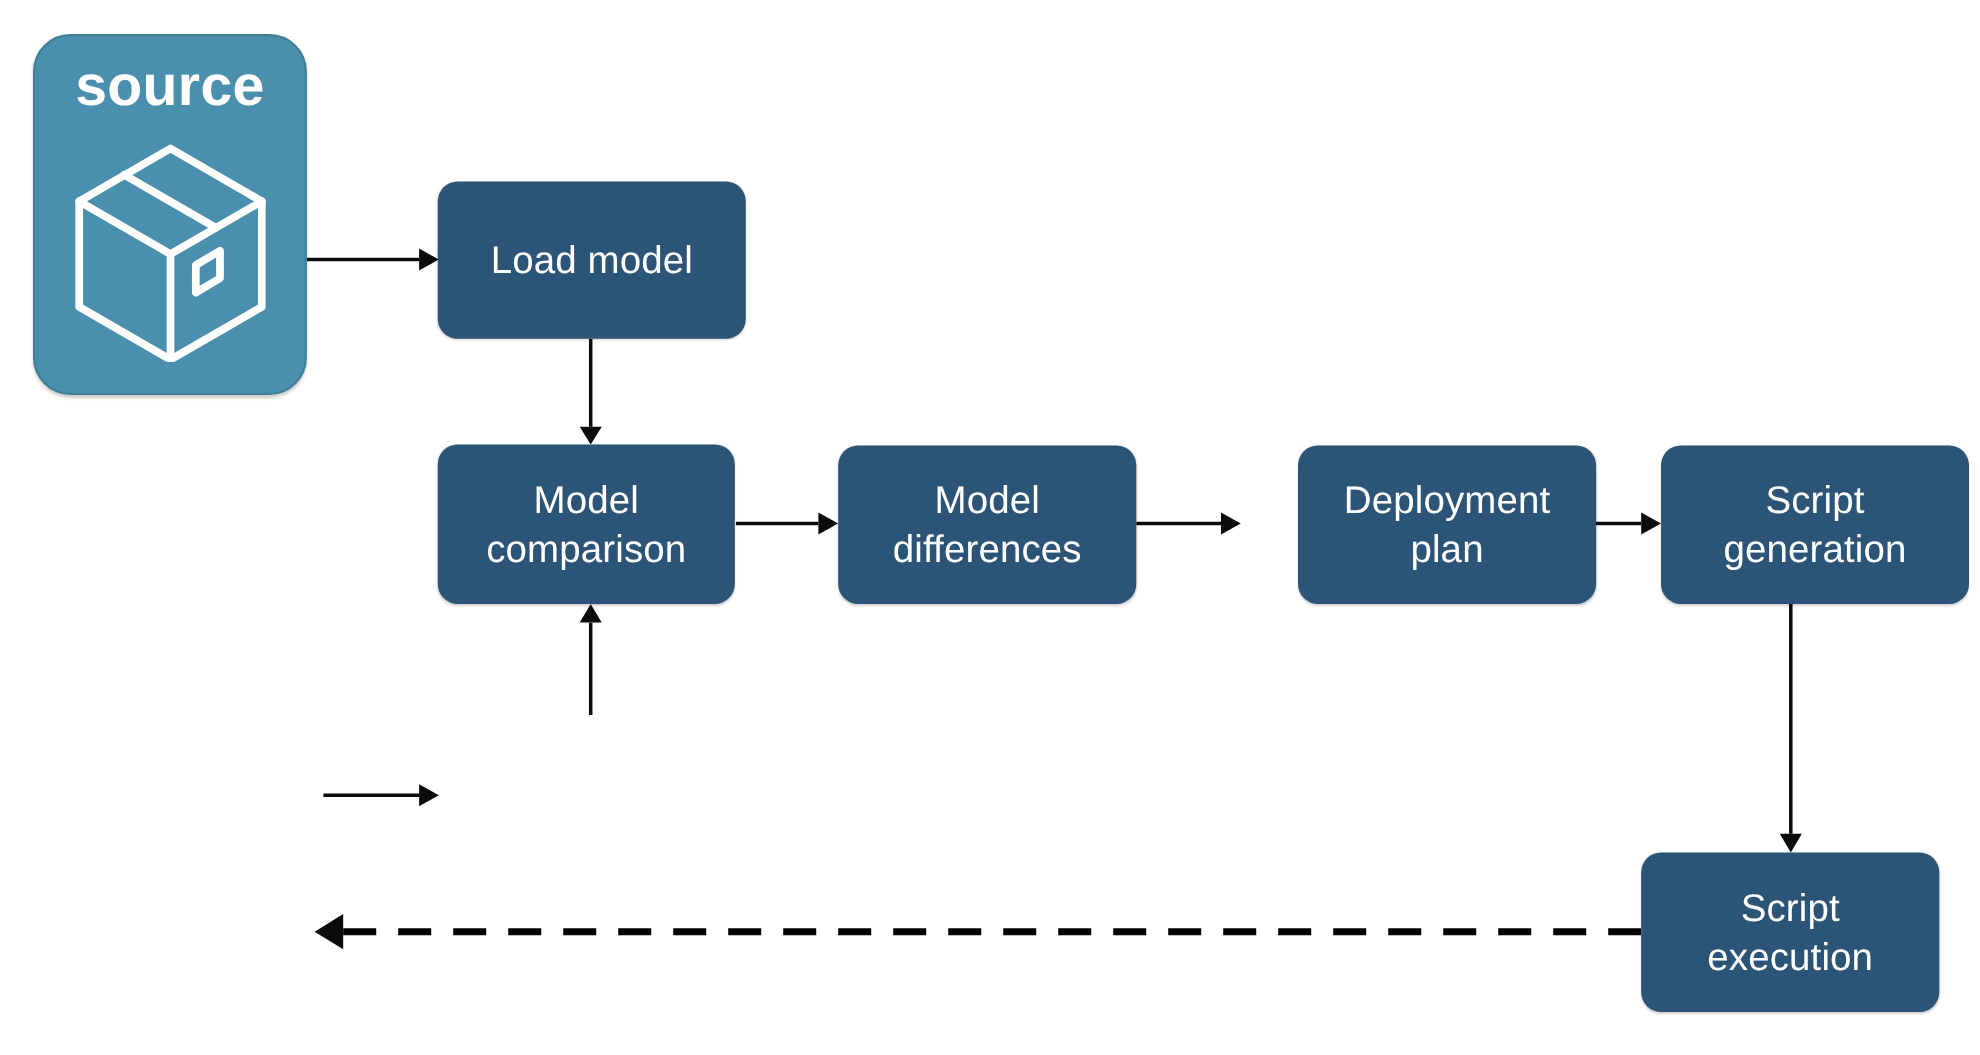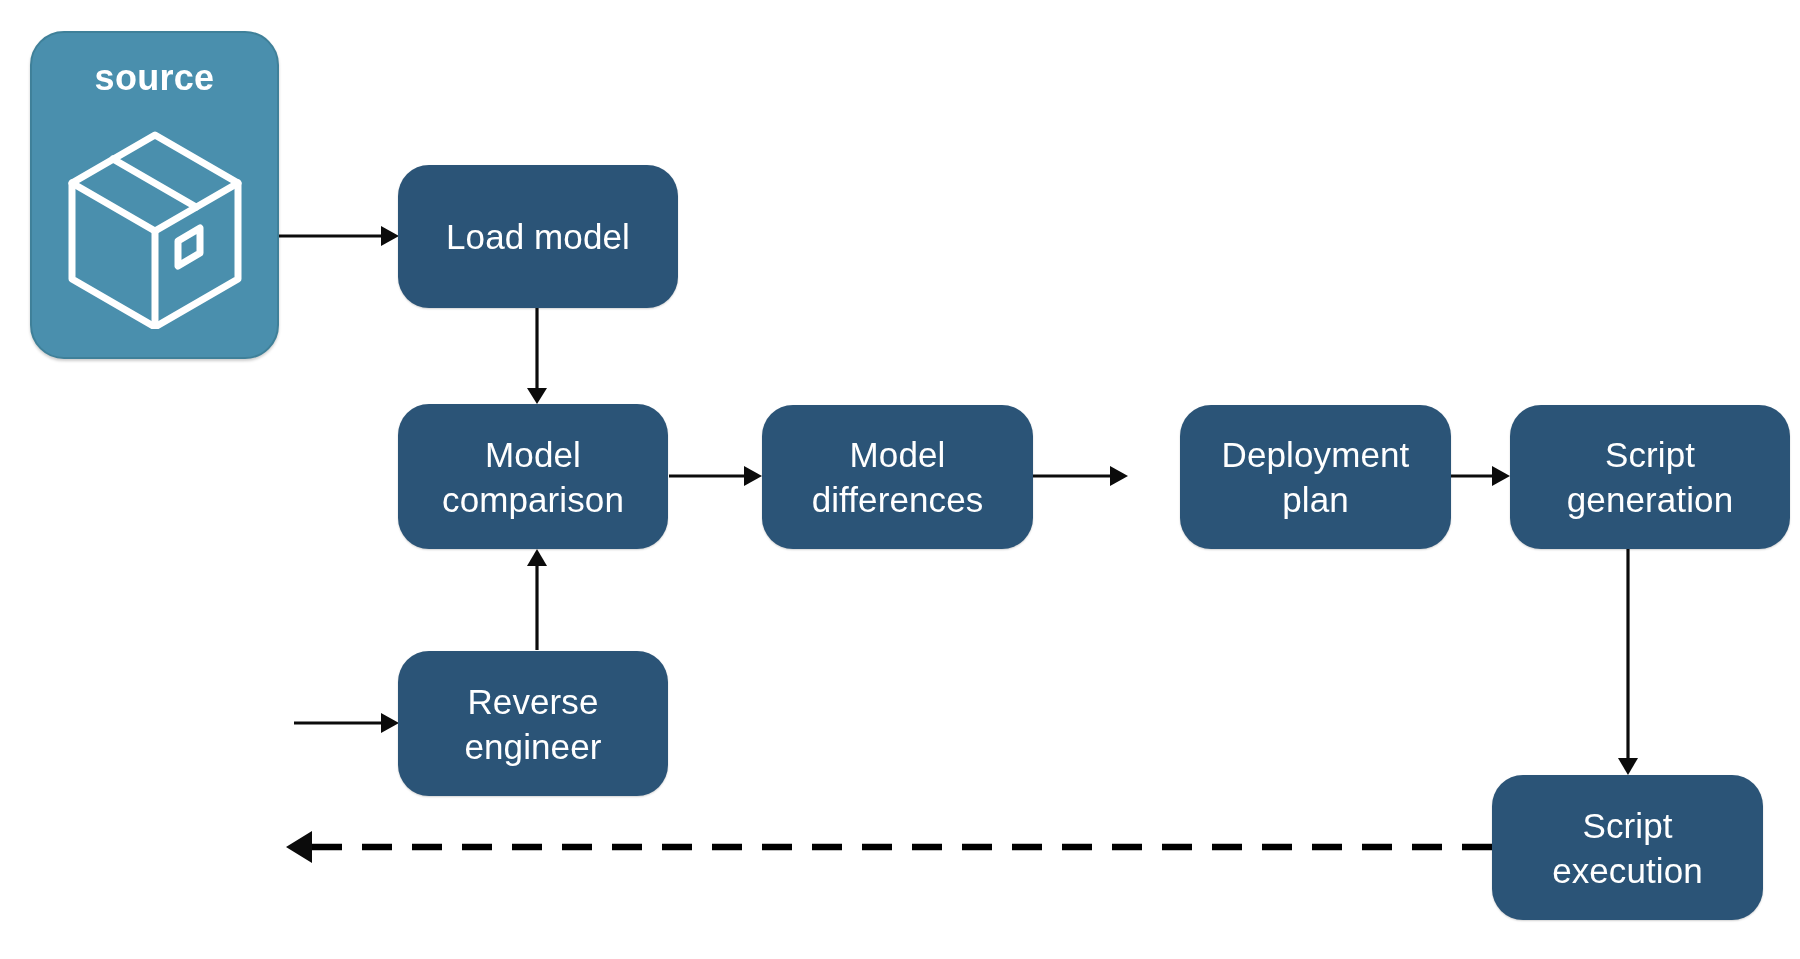--- a/index.html
+++ b/index.html
@@ -17,39 +17,39 @@
     box-sizing:border-box;
     display:flex;
     align-items:center;
     justify-content:center;
     text-align:center;
     color:#ffffff;
     z-index:3;
   }
   .proc{
     background:#2b5477;
-    border-radius:31px;
+    border-radius:18px;
     font-size:35px;
     line-height:45px;
     letter-spacing:.1px;
     box-shadow:0 1px 2px rgba(0,0,0,.18);
   }
   .proc .lbl{display:block;padding:0 8px;white-space:pre-line;}
 
   .endpoint{
     background:#4a8fad;
     border:2px solid #3f8099;
     border-radius:34px;
     flex-direction:column;
     justify-content:flex-start;
     box-shadow:0 2px 3px rgba(0,0,0,.2);
   }
   .endpoint .ep-title{
     font-weight:bold;
-    font-size:36px;
+    font-size:52px;
     line-height:46px;
     margin-top:22px;
     letter-spacing:.3px;
   }
   .endpoint .ep-icon{
     flex:1;
     display:flex;
     align-items:center;
     justify-content:center;
     width:100%;
@@ -150,23 +150,19 @@
   <div class="node proc" style="left:1180px;top:405px;width:271px;height:144px;">
     <span class="lbl">Deployment
 plan</span>
   </div>
 
   <div class="node proc" style="left:1510px;top:405px;width:280px;height:144px;">
     <span class="lbl">Script
 generation</span>
   </div>
 
-  <div class="node proc" style="left:398px;top:651px;width:270px;height:145px;">
-    <span class="lbl">Reverse
-engineer</span>
-  </div>
 
   <div class="node proc" style="left:1492px;top:775px;width:271px;height:145px;">
     <span class="lbl">Script
 execution</span>
   </div>
 
 </div>
 
 </body></html>

